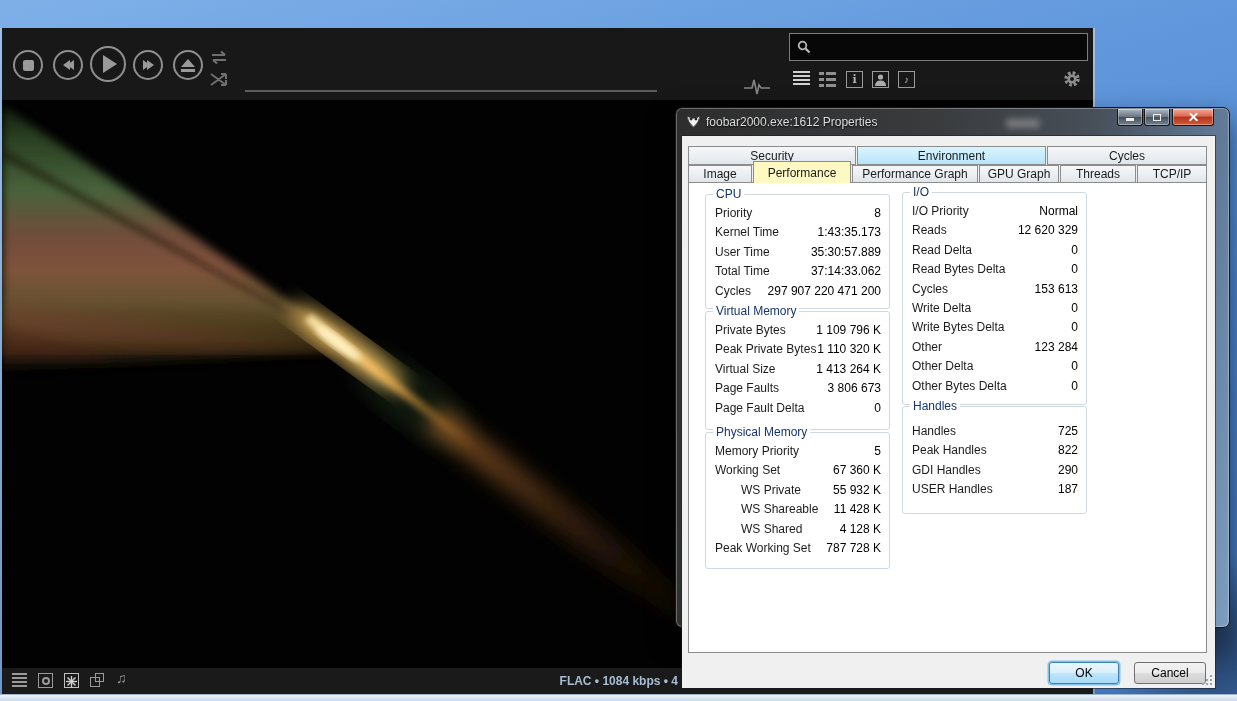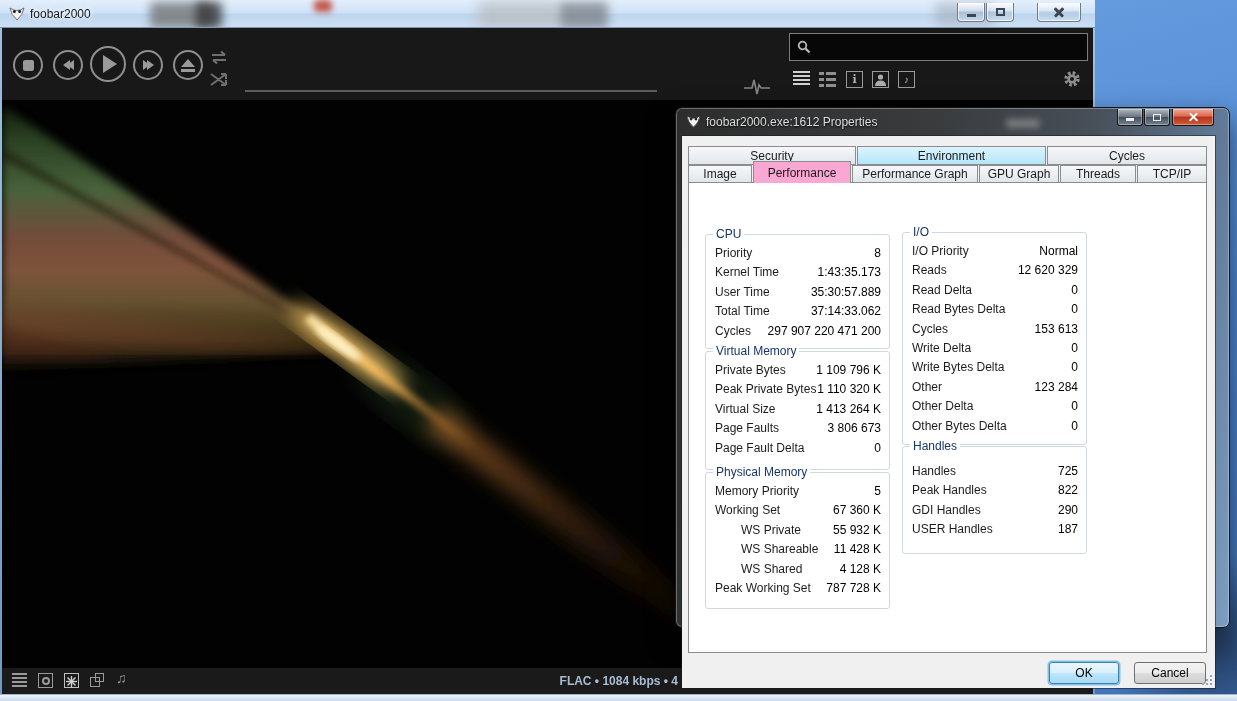--- a/index.html
+++ b/index.html
@@ -74,24 +74,24 @@
   .dcap .glyph-min{background:#eee;width:8px;height:2.5px;margin-top:5px;}
   .dcap .glyph-max{border-color:#eee;width:8px;height:7px;border-width:1.5px;}
   .dcap .xbar{background:#fff;width:11px;height:2.4px;}
   .dlg-client{left:6px;top:28px;width:533px;height:552px;background:#f0f0f0;
       outline:1px solid rgba(25,28,32,.55);}
 
   .tab{position:absolute;border:1px solid #8c8c8c;font-size:12px;color:#1a1a1a;
       display:flex;align-items:center;justify-content:center;
       background:linear-gradient(#f5f7f9,#eaeef2 60%,#dfe5ea);cursor:default;}
   .tab.hl{background:linear-gradient(#dbf3fe,#c6ecfc 60%,#b5e4fa);}
-  .tab.active{background:#f9a8d4;border-bottom:none;z-index:3;}
+  .tab.active{background:#fef9c3;border-bottom:none;z-index:3;}
   .tabpage{left:6px;top:46px;width:519px;height:471px;background:#fff;border:1px solid #8c8c8c;}
 
-  .groupbox{position:absolute;border:1px solid #cfd9e2;border-radius:3px;margin-top:40px;}
+  .groupbox{position:absolute;border:1px solid #cfd9e2;border-radius:3px;}
   .gcap{position:absolute;top:-8px;left:7px;background:#fff;padding:0 3px;
         font-size:12px;color:#17366b;}
   .grows{padding:11px 8px 0 9px;}
   .grow{display:flex;justify-content:space-between;height:19.4px;font-size:12px;}
   .grow .gl{color:#1c1c1c;} .grow .gv{color:#000;}
   .grow.indent{padding-left:26px;}
   .grows.loose{padding-top:17px;}
 
   .btn{position:absolute;height:22px;border:1px solid #707070;border-radius:3px;
       font-size:12px;color:#000;display:flex;align-items:center;justify-content:center;
@@ -100,44 +100,20 @@
       background:linear-gradient(#eaf6fd,#d9f0fc 48%,#bee6fd 52%,#a7d9f5);
       box-shadow:0 0 0 1.5px #7fc1e8;}
 </style>
 </head>
 <body>
 
 <div class="stage">
   <div class="abs desktop"></div>
 
   <div class="abs fb-win">
-    <div class="abs fb-titlebar">
-      <div class="blob" style="left:150px;top:2px;width:60px;height:26px;background:#6f6f6f;opacity:.75;"></div>
-      <div class="blob" style="left:196px;top:2px;width:26px;height:26px;background:#333;opacity:.8;"></div>
-      <div class="blob" style="left:314px;top:0;width:18px;height:12px;background:#c23b2e;opacity:.85;filter:blur(3px);"></div>
-      <div class="blob" style="left:478px;top:2px;width:84px;height:26px;background:#b9bcbf;opacity:.8;filter:blur(7px);"></div>
-      <div class="blob" style="left:560px;top:2px;width:48px;height:26px;background:#74787c;opacity:.7;"></div>
-      <div class="blob" style="left:935px;top:2px;width:60px;height:24px;background:#9aa3ad;opacity:.45;"></div>
-      <svg class="abs fb-logo" width="16" height="16" viewBox="0 0 16 16">
-        <path d="M1 2 Q8 7 15 2 Q14 9 8 14 Q2 9 1 2 Z" fill="#f2f2f2" stroke="#555" stroke-width="0.8"></path>
-        <circle cx="5.4" cy="5.4" r="1.5" fill="#222"></circle>
-          <circle cx="10.6" cy="5.4" r="1.5" fill="#222"></circle>
-      </svg>
-      <span class="abs fb-title">foobar2000</span>
-      <div class="capbtn" style="right:110px;width:28px;">
-          <div class="glyph-min"></div>
-        </div>
-      <div class="capbtn" style="right:81px;width:28px;">
-          <div class="glyph-max"></div>
-        </div>
-      <div class="capbtn" style="right:14px;width:44px;">
-        <div class="xbar a"></div>
-          <div class="xbar b"></div>
-      </div>
-    </div>
     <div class="abs fb-edge" style="left:0;"></div>
     <div class="abs fb-edge" style="right:0;"></div>
 
     <div class="abs fb-toolbar">
       <div class="tbtn tb30" style="left:11px;">
           <div class="g-stop"></div>
         </div>
       <div class="tbtn tb30" style="left:51px;">
         <div class="tri-l"></div>
           <div class="tri-l" style="margin-left:-3px;"></div>

